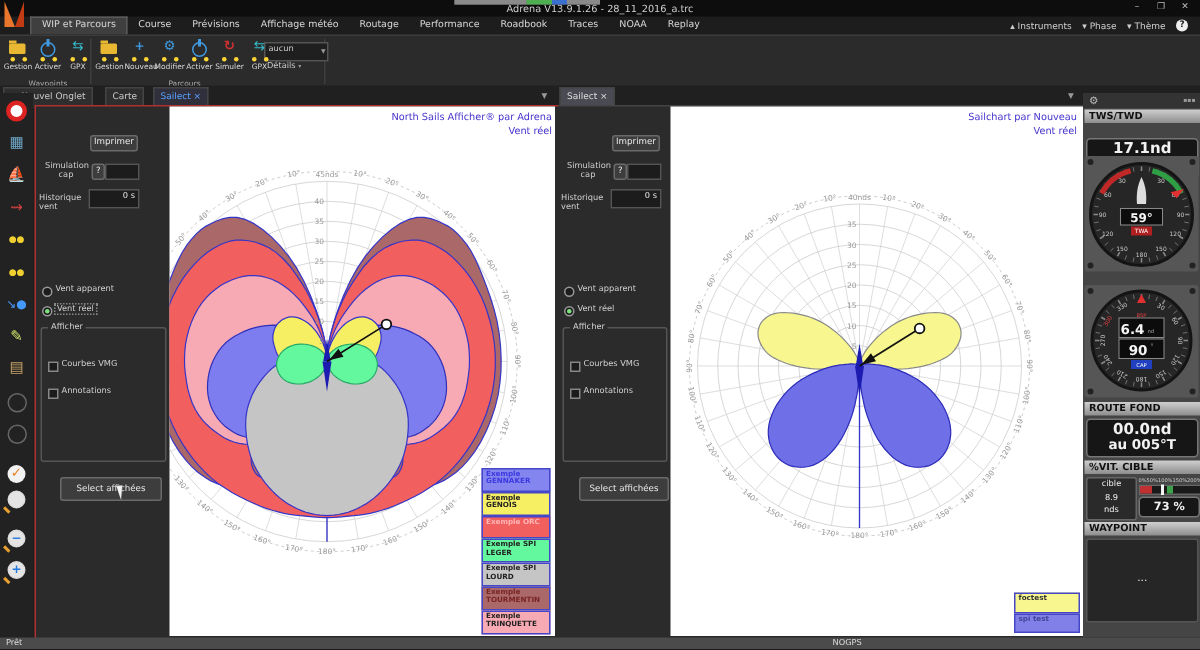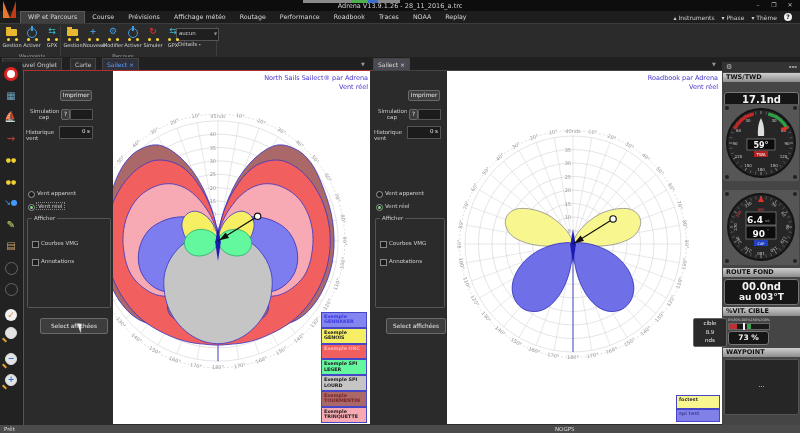--- a/index.html
+++ b/index.html
@@ -85,21 +85,21 @@
   
   #inst{left:722px;top:62px;width:78px;height:363px;background:#454545;}
   #insthead{left:722px;top:62px;width:78px;height:10px;background:#333;}
   .sect-title{position:absolute;left:723px;width:76px;height:9px;
               background:linear-gradient(#cfcfcf,#8d8d8d);color:#111;font-size:6.5px;font-weight:bold;
               padding-left:3px;line-height:9px;}
   .val-box{position:absolute;left:724px;width:73px;background:#161616;border:1px solid #777;border-radius:3px;
            text-align:center;color:#f2f2f2;font-weight:bold;}
   .dialbox{position:absolute;left:723px;width:76px;background:#565656;border-radius:2px;}
   .screw{position:absolute;width:4px;height:4px;border-radius:50%;background:#222;}
-  #targetrow{left:692px;top:318px;width:76px;height:28px;text-decoration:underline;}
+  #targetrow{left:723px;top:318px;width:76px;height:28px;text-decoration:underline;}
   #ciblebox{position:absolute;left:1px;top:0;width:32px;height:27px;background:#2a2a2a;border:1px solid #666;
             border-radius:2px;color:#eee;font-size:5.5px;text-align:center;line-height:8.5px;}
   #scalelabels{position:absolute;left:36px;top:0px;width:40px;font-size:3.4px;color:#ccc;display:flex;
                justify-content:space-between;}
   #gaugebar{position:absolute;left:36px;top:5px;width:40px;height:5px;background:#1a1a1a;border:1px solid #666;}
   #gaugebar .red{position:absolute;left:0;top:0;width:20%;height:100%;background:#c03030;}
   #gaugebar .green{position:absolute;left:44%;top:0;width:12%;height:100%;background:#3da04a;}
   #gaugebar .ptr{position:absolute;top:-1px;width:1.5px;height:7px;background:#f5f5f5;}
   #pctbox{position:absolute;left:36px;top:13px;width:39px;height:12px;background:#161616;border:1px solid #777;
           border-radius:3px;color:#f2f2f2;font-size:7.5px;font-weight:bold;text-align:center;line-height:12px;}
@@ -357,21 +357,21 @@
           <text x="61.62329532272204" y="290.67651663117283" text-anchor="middle" font-size="5" fill="#999" transform="rotate(20 61.62329532272204 289.17651663117283)">160°</text>
           <text x="127.02293013260844" y="296.39824327577327" text-anchor="middle" font-size="5" fill="#999" transform="rotate(-10 127.02293013260844 294.89824327577327)">170°</text>
           <text x="82.97706986739156" y="296.39824327577327" text-anchor="middle" font-size="5" fill="#999" transform="rotate(10 82.97706986739156 294.89824327577327)">170°</text>
           <text x="105.00000000000001" y="298.325" text-anchor="middle" font-size="5" fill="#999" transform="rotate(0 105.00000000000001 296.825)">180°</text>
           <line x1="105" y1="170" x2="144.62504729290902" y2="145.2395223787035" stroke="#111" stroke-width="1.1"></line>
           <path d="M106.27207214423464,169.20512110365019 L116.02427070326694,166.8846420011353 L112.63278741217444,161.4571341857342 Z" fill="#111"></path>
           <circle cx="144.62504729290902" cy="145.2395223787035" r="3.2" fill="#ffffff" stroke="#111" stroke-width="1.2"></circle>
         </svg>
       </div>
     <div class="ctitle" style="right:4px;top:3px">
-      <div>North Sails Sailect® par Adrena</div>
+      <div>North Sails Afficher® par Adrena</div>
       <div>Vent réel</div>
     </div>
 
     <div class="ctl-btn" style="left:36px;top:19px;width:30px;height:9px;line-height:9px">Imprimer</div>
     <div class="ctl-lbl" style="left:6px;top:37px;width:28px;text-align:center">Simulation cap</div>
     <div class="ctl-btn" style="left:37px;top:38px;width:7px;height:9px;line-height:9px">?</div>
     <div class="ctl-input" style="left:46px;top:38px;width:17px;height:7px"></div>
     <div class="ctl-lbl" style="left:2px;top:58px;width:33px">Historique vent</div>
     <div class="ctl-input" style="left:35px;top:55px;width:28px;height:9px">0 s</div>
     <div class="radio" style="left:4px;top:120px"></div>
@@ -494,21 +494,21 @@
           <text x="87.21491574686914" y="281.061143197122" text-anchor="middle" font-size="5" fill="#999" transform="rotate(20 87.21491574686914 279.561143197122)">160°</text>
           <text x="145.6917033474299" y="286.1771991915844" text-anchor="middle" font-size="5" fill="#999" transform="rotate(-10 145.6917033474299 284.6771991915844)">170°</text>
           <text x="106.3082966525701" y="286.1771991915844" text-anchor="middle" font-size="5" fill="#999" transform="rotate(10 106.3082966525701 284.6771991915844)">170°</text>
           <text x="126.00000000000001" y="287.9" text-anchor="middle" font-size="5" fill="#999" transform="rotate(0 126.00000000000001 286.4)">180°</text>
           <line x1="126" y1="173" x2="166.07027254339113" y2="147.96131476498107" stroke="#111" stroke-width="1.1"></line>
           <path d="M127.27207214423464,172.20512110365019 L137.02427070326695,169.8846420011353 L133.63278741217442,164.4571341857342 Z" fill="#111"></path>
           <circle cx="166.07027254339113" cy="147.96131476498107" r="3.2" fill="#ffffff" stroke="#111" stroke-width="1.2"></circle>
         </svg>
       </div>
     <div class="ctitle" style="right:4px;top:3px">
-      <div>Roadbook par Adrena</div>
+      <div>Sailchart par Nouveau</div>
       <div>Vent réel</div>
     </div>
 
     <div class="ctl-btn" style="left:36px;top:19px;width:30px;height:9px;line-height:9px">Imprimer</div>
     <div class="ctl-lbl" style="left:6px;top:37px;width:28px;text-align:center">Simulation cap</div>
     <div class="ctl-btn" style="left:37px;top:38px;width:7px;height:9px;line-height:9px">?</div>
     <div class="ctl-input" style="left:46px;top:38px;width:17px;height:7px"></div>
     <div class="ctl-lbl" style="left:2px;top:58px;width:33px">Historique vent</div>
     <div class="ctl-input" style="left:35px;top:55px;width:28px;height:9px">0 s</div>
     <div class="radio" style="left:4px;top:120px"></div>
@@ -665,21 +665,21 @@
         <rect x="23" y="36" width="30" height="13" fill="#0c0c0c" stroke="#888" stroke-width="0.7"></rect>
         <text x="42" y="46.5" text-anchor="end" font-size="9" fill="#f5f5f5" font-weight="bold">90</text>
         <text x="44" y="42" font-size="4" fill="#aaa">°</text>
         <rect x="31" y="50" width="14" height="6" fill="#2040c0"></rect>
         <text x="38" y="54.5" text-anchor="middle" font-size="3.5" fill="#ffffff">CAP</text>
       </svg>
     </div>
   <div class="sect-title" style="top:268px">ROUTE FOND</div>
   <div class="val-box" style="top:279px;height:24px">
     <div style="font-size:10px;margin-top:1px">00.0nd</div>
-    <div style="font-size:9px">au 003°T</div>
+    <div style="font-size:9px">au 005°T</div>
   </div>
   <div class="sect-title" style="top:307px">%VIT. CIBLE</div>
   <div id="targetrow" class="abs">
     <div id="ciblebox">
       <div>cible</div>
       <div>8.9</div>
       <div>nds</div>
     </div>
     <div id="scalelabels">
         <span>0%</span>

